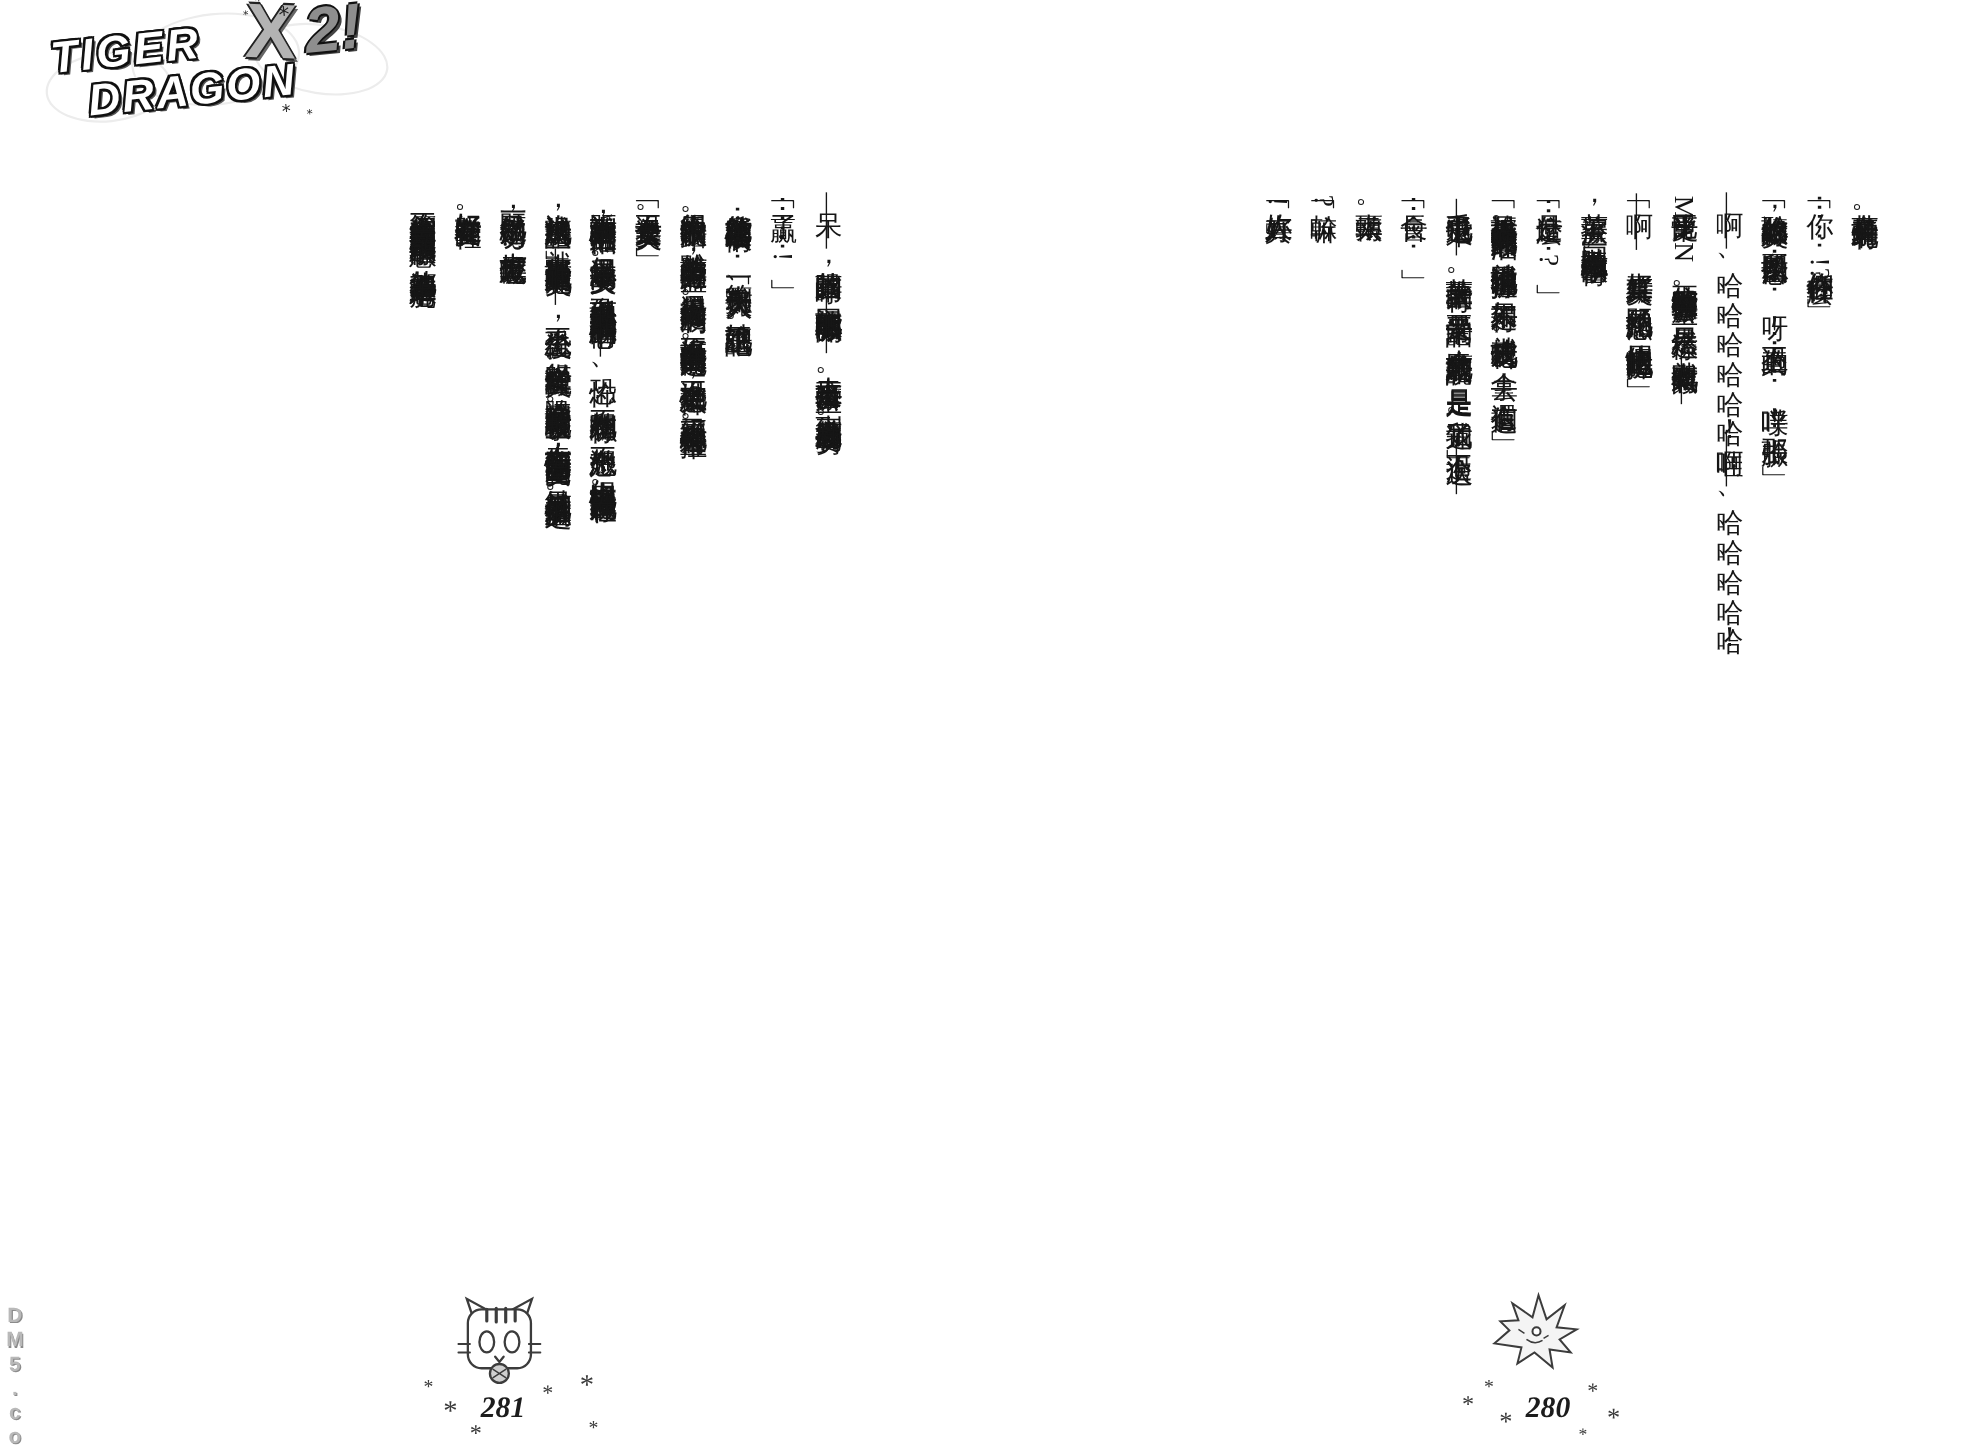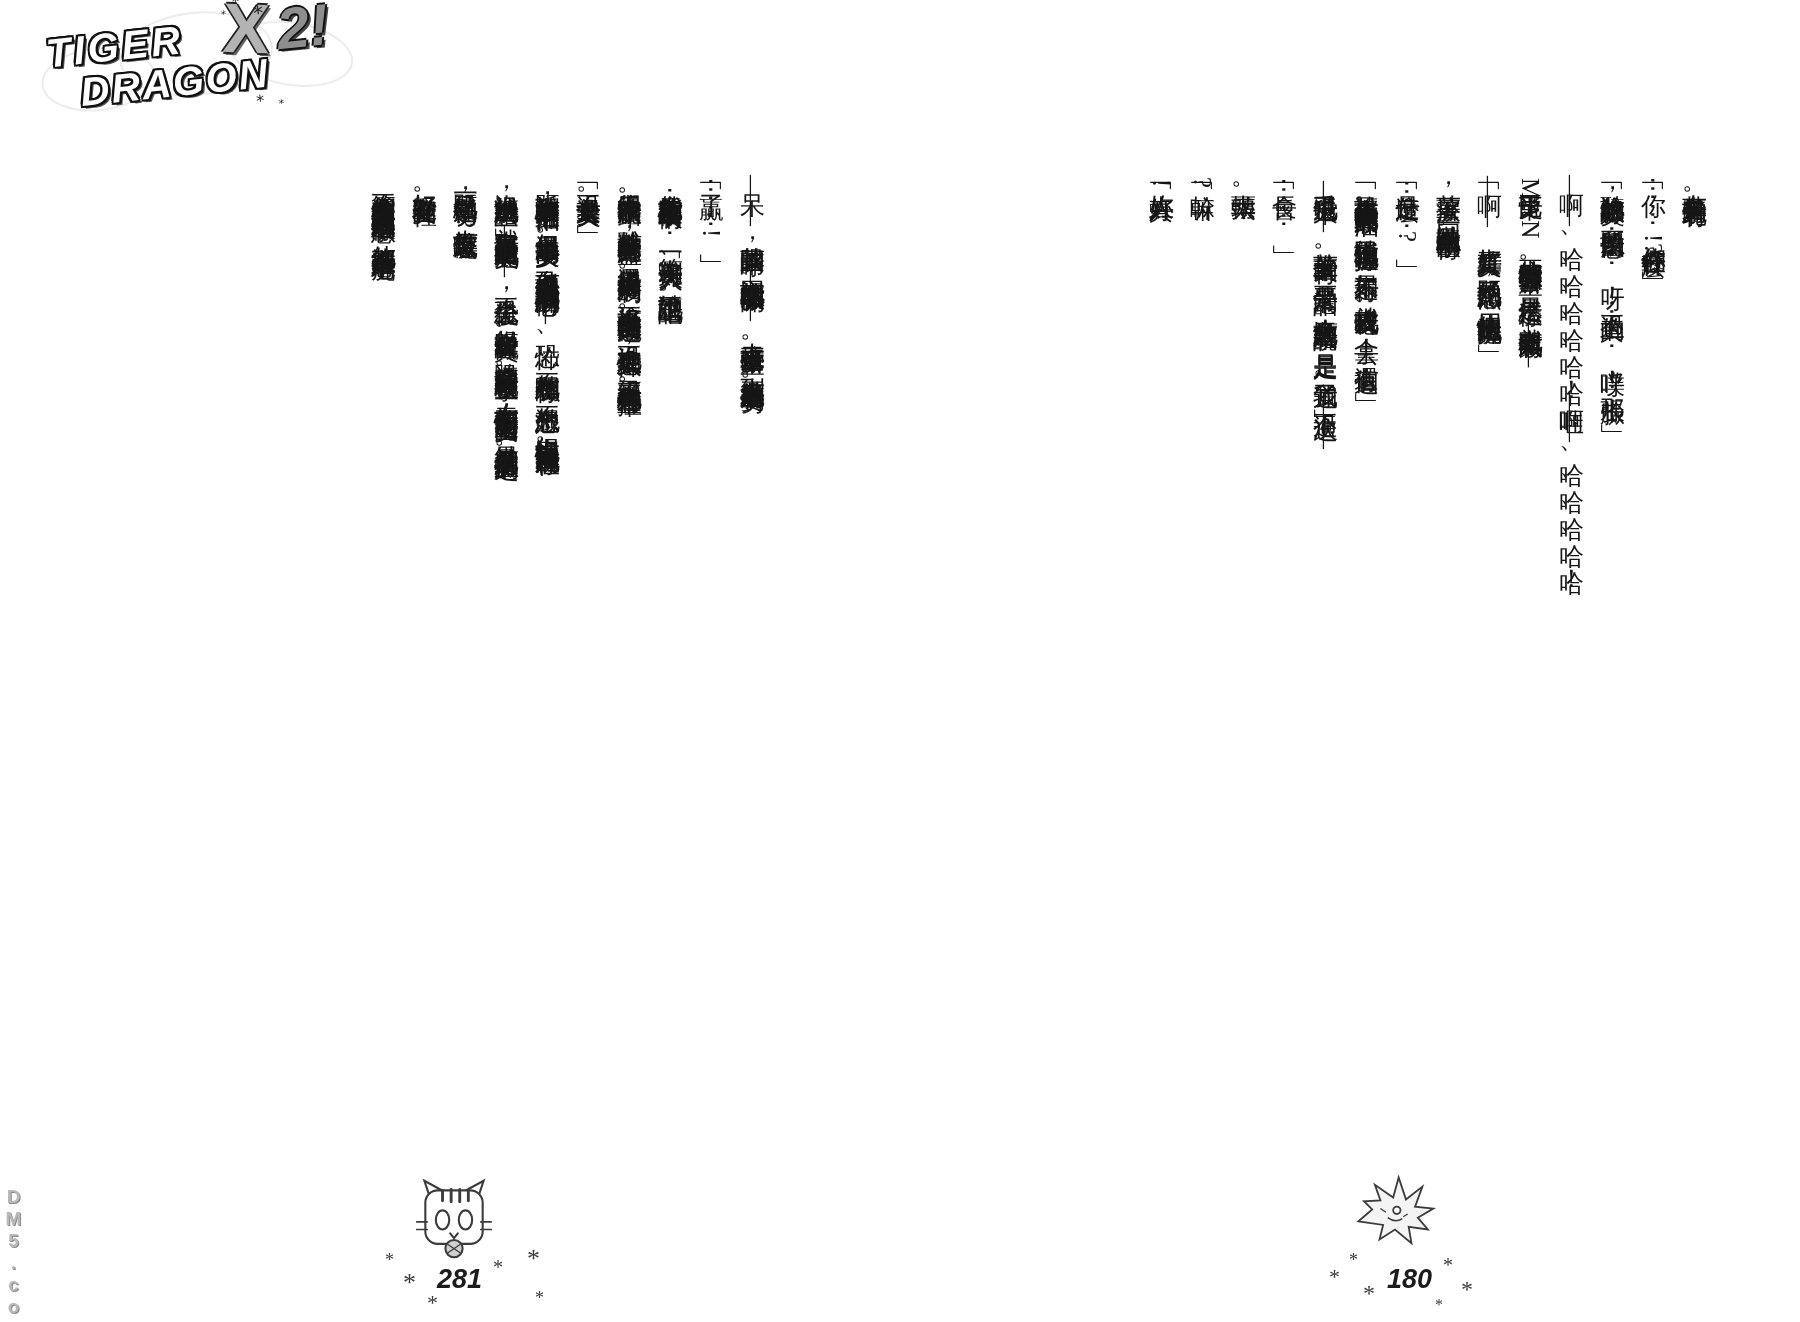--- a/index.html
+++ b/index.html
@@ -61,21 +61,21 @@
   #right-page{right:85px;}
   #left-page{right:1027px;}
   .page-text p{margin:0;text-indent:26px;}
 
   
   .footer{position:absolute;width:200px;height:150px;}
   #footer-left{left:375px;top:1172px;}
   #footer-right{left:1315px;top:1168px;}
   .page-number{
     position:absolute;font-weight:bold;font-style:italic;font-size:27px;color:#1c1c1c;
-    font-family:Liberation Sans, sans-serif;
+    font-family:Liberation Serif, serif;
   }
   #footer-left .page-number{left:62px;top:92px;}
   #footer-right .page-number{left:72px;top:96px;}
   .spark{position:absolute;color:#3a3a3a;font-family:"Liberation Serif","DejaVu Serif",serif;}
   .mascot{position:absolute;}
   #footer-left .mascot{left:40px;top:4px;}
   #footer-right .mascot{left:38px;top:2px;}
 
   
   .watermark{
@@ -160,21 +160,21 @@
 
 <div class="footer" id="footer-right">
   <svg class="mascot" width="84" height="88" viewBox="0 0 92 92">
     <g fill="#f4f4f4" stroke="#3c3c3c" stroke-width="2">
       <path d="M6,54 L21,41 L12,32 L30,31 L24,14 L44,28 L50,6 L58,30 L76,16 L68,38 L88,40 L71,50 L82,63 L61,60 L64,78 L46,63 L29,74 L33,58 Z"></path>
       <circle cx="48" cy="42" r="4" fill="#fff"></circle>
       <path d="M38,50 q8,6 16,1" fill="none" stroke-width="1.6"></path>
       <path d="M30,40 l6,4 M60,46 l-5,3" fill="none" stroke-width="1.4"></path>
     </g>
   </svg>
-  <span class="page-number">180</span>
+  <span class="page-number">280</span>
   <span class="spark" style="left:14px;top:96px;font-size:22px;">*</span>
   <span class="spark" style="left:34px;top:82px;font-size:18px;">*</span>
   <span class="spark" style="left:48px;top:112px;font-size:24px;">*</span>
   <span class="spark" style="left:128px;top:86px;font-size:20px;">*</span>
   <span class="spark" style="left:146px;top:108px;font-size:24px;">*</span>
   <span class="spark" style="left:120px;top:128px;font-size:16px;">*</span>
 </div>
 
 <div class="watermark">DM5.com</div>
 

